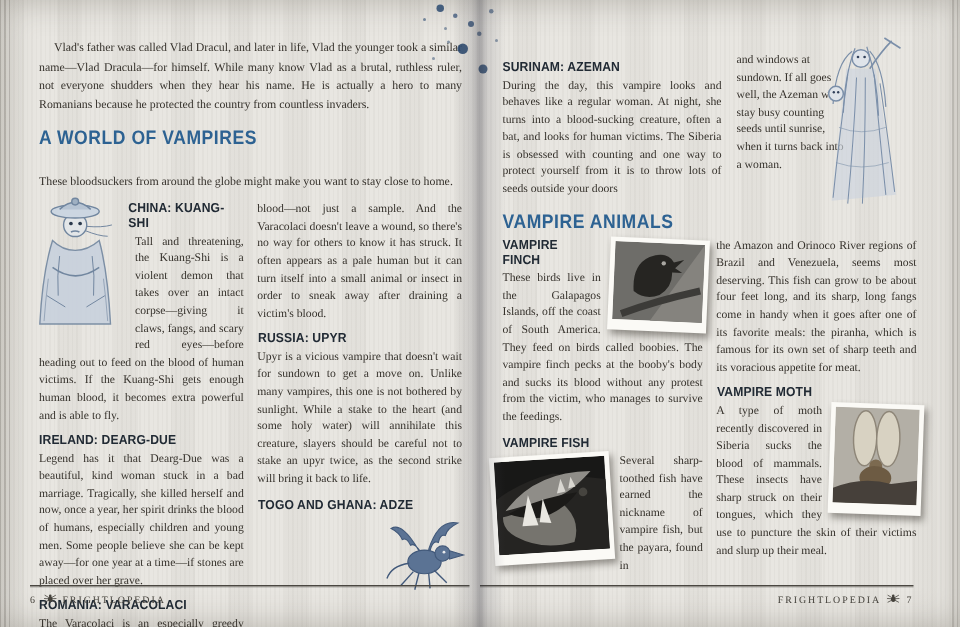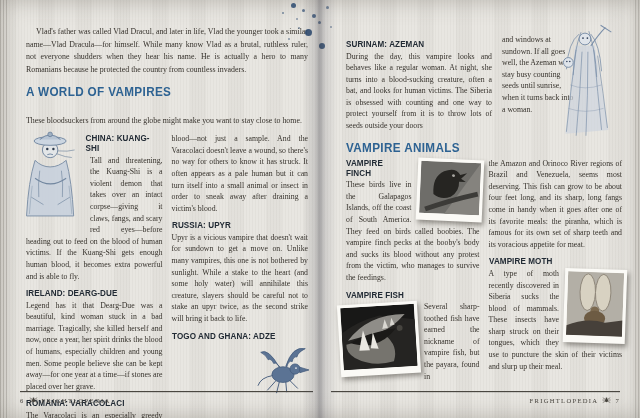--- a/index.html
+++ b/index.html
@@ -10,21 +10,21 @@
       repeating-linear-gradient(90deg, rgba(130,126,116,.055) 0 1px, transparent 1px 3px),
       repeating-linear-gradient(90deg, rgba(120,116,108,.05) 0 16px, transparent 16px 38px);
   }
   .gutter{position:absolute;top:0;bottom:0;left:303px;width:34px;pointer-events:none;
     background:linear-gradient(90deg, rgba(70,70,80,0) 0%, rgba(78,78,90,.16) 35%, rgba(48,48,60,.34) 50%, rgba(78,78,90,.16) 65%, rgba(70,70,80,0) 100%);}
   .edge{position:absolute;top:0;bottom:0;width:7px;pointer-events:none;}
   .edge.l{left:0;background:repeating-linear-gradient(90deg, rgba(60,55,48,.18) 0 1px, transparent 1px 3px);}
   .edge.r{right:0;background:repeating-linear-gradient(90deg, transparent 0 2px, rgba(60,55,48,.18) 2px 3px);}
   .page{position:absolute;top:0;height:418px;width:320px;}
   .page.left{left:0;}
-  .page.right{left:320px;}
+  .page.right{left:309px;}
   .inner-l{padding:26px 12px 0 26px;}
   .inner-r{padding:34px 18px 0 26px;}
 
   .intro{margin:0 0 8px;font-size:7.9px;line-height:12.6px;color:#36322c;text-align:justify;text-indent:10px;}
   .blue-title{margin:8px 0 3px;font-family:"Liberation Sans",sans-serif;font-weight:700;font-size:13px;
     color:#2d6292;letter-spacing:.4px;transform:scaleX(.9);transform-origin:0 50%;}
   .section-intro{margin:16px 0 6px;font-size:7.9px;line-height:11.8px;color:#36322c;}
 
   .cols{display:flex;gap:9px;}
   .col{flex:1;min-width:0;}

